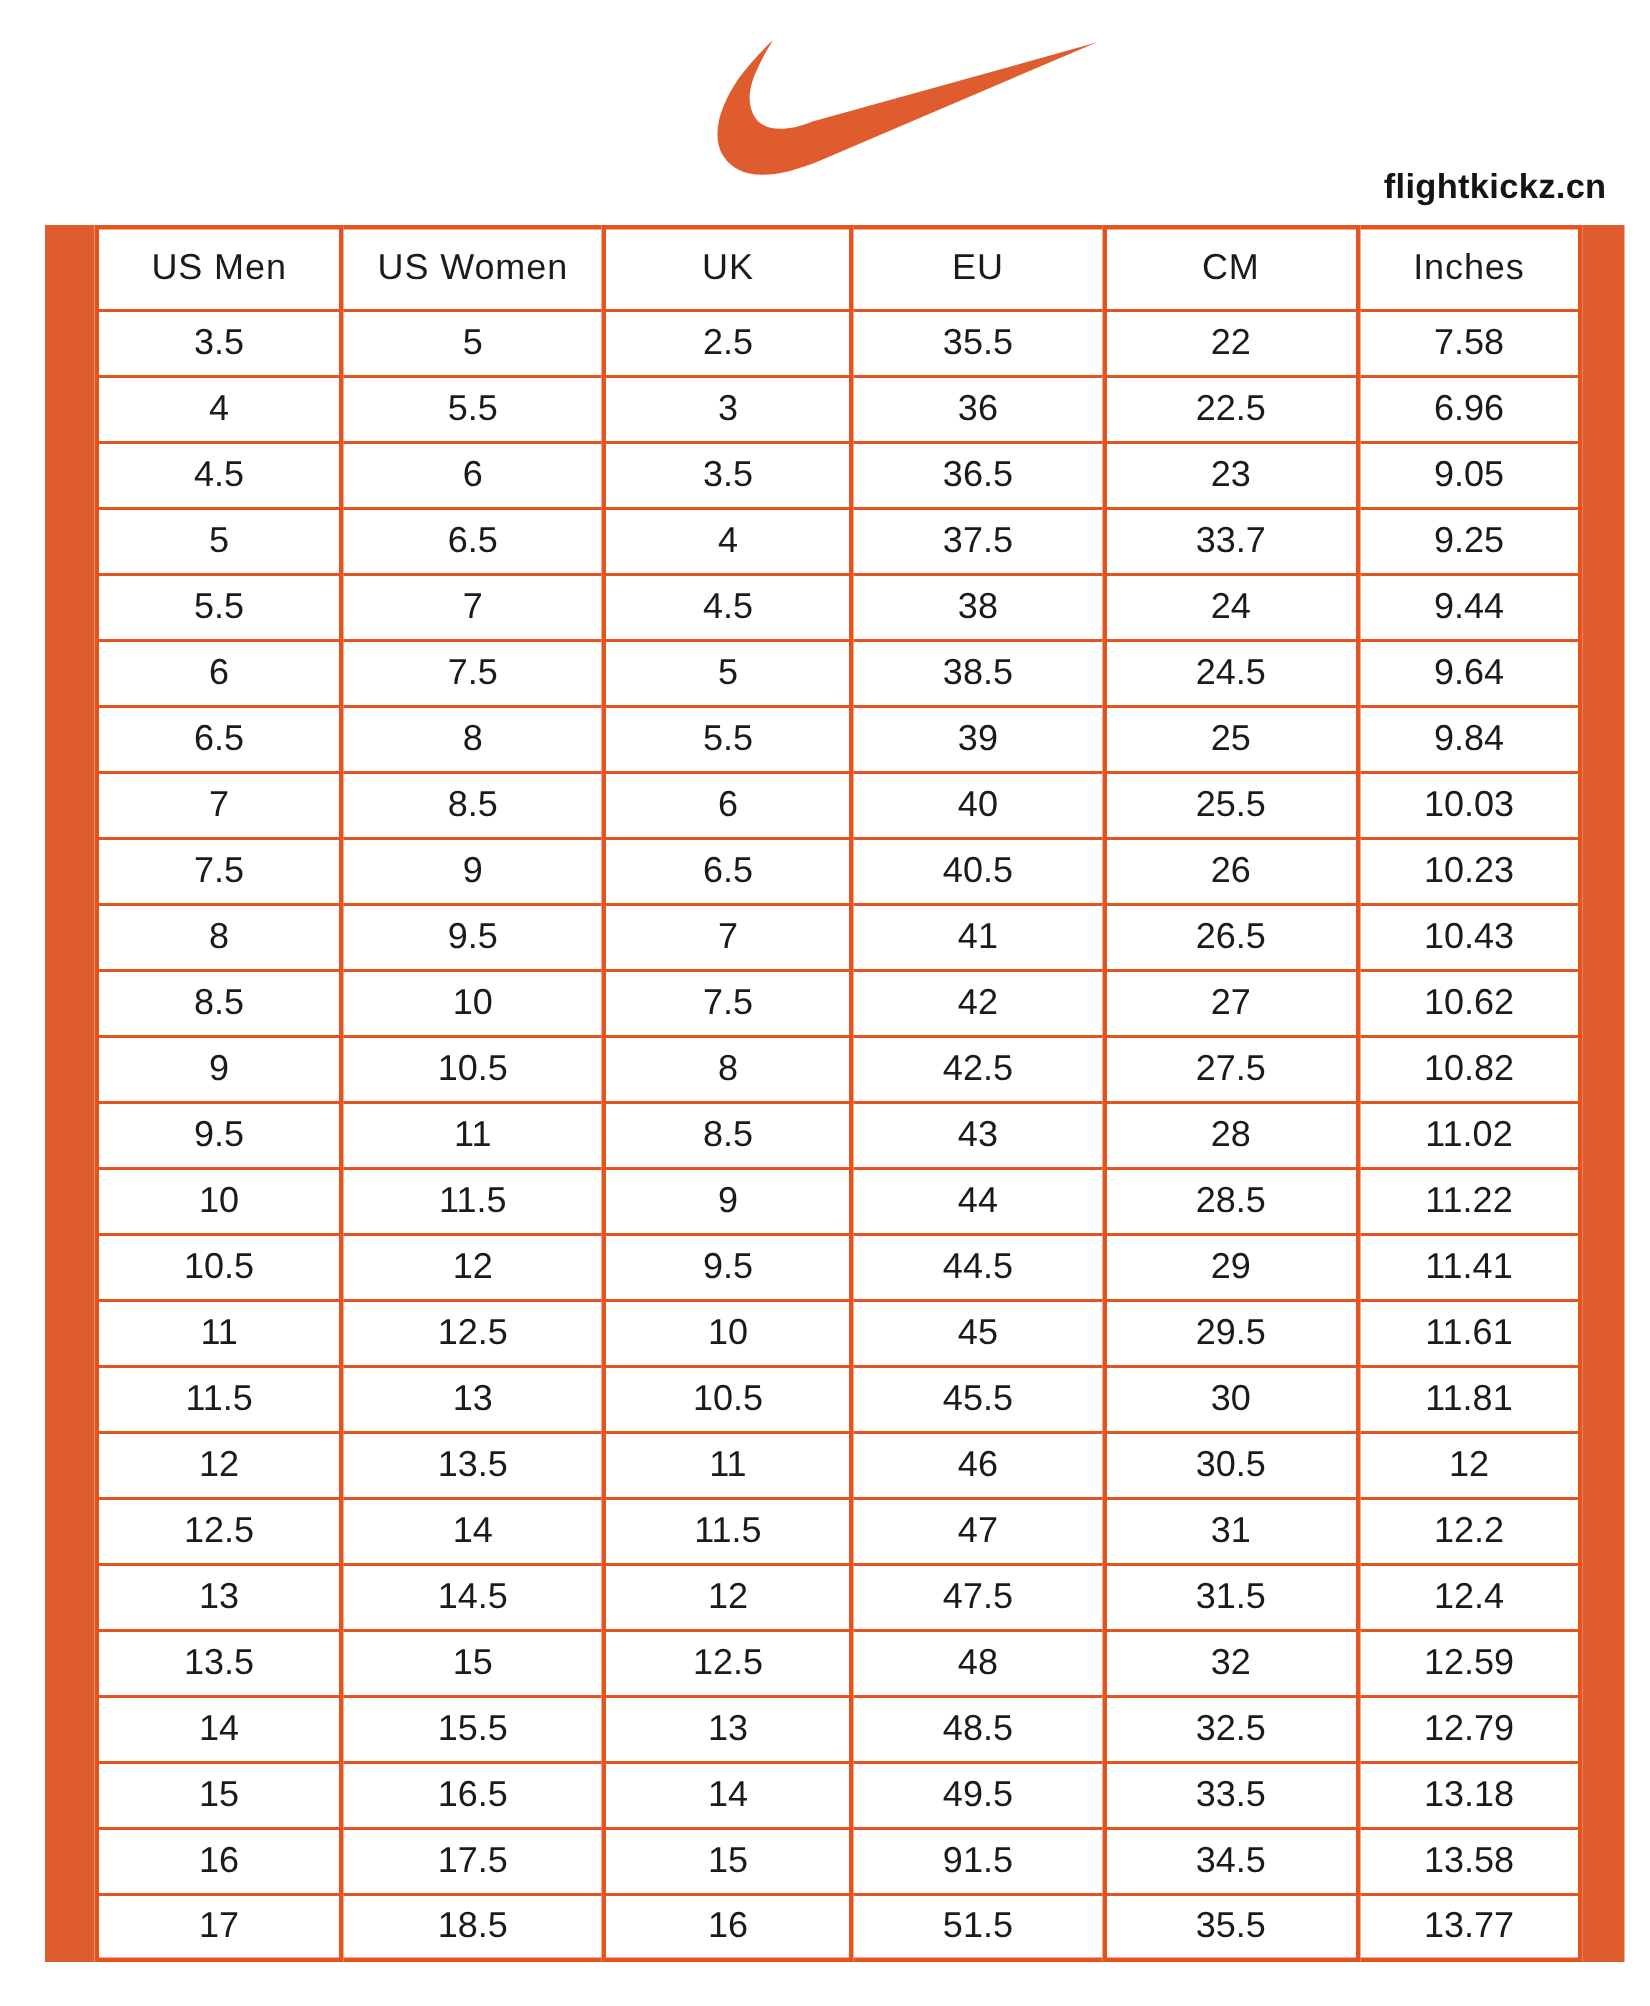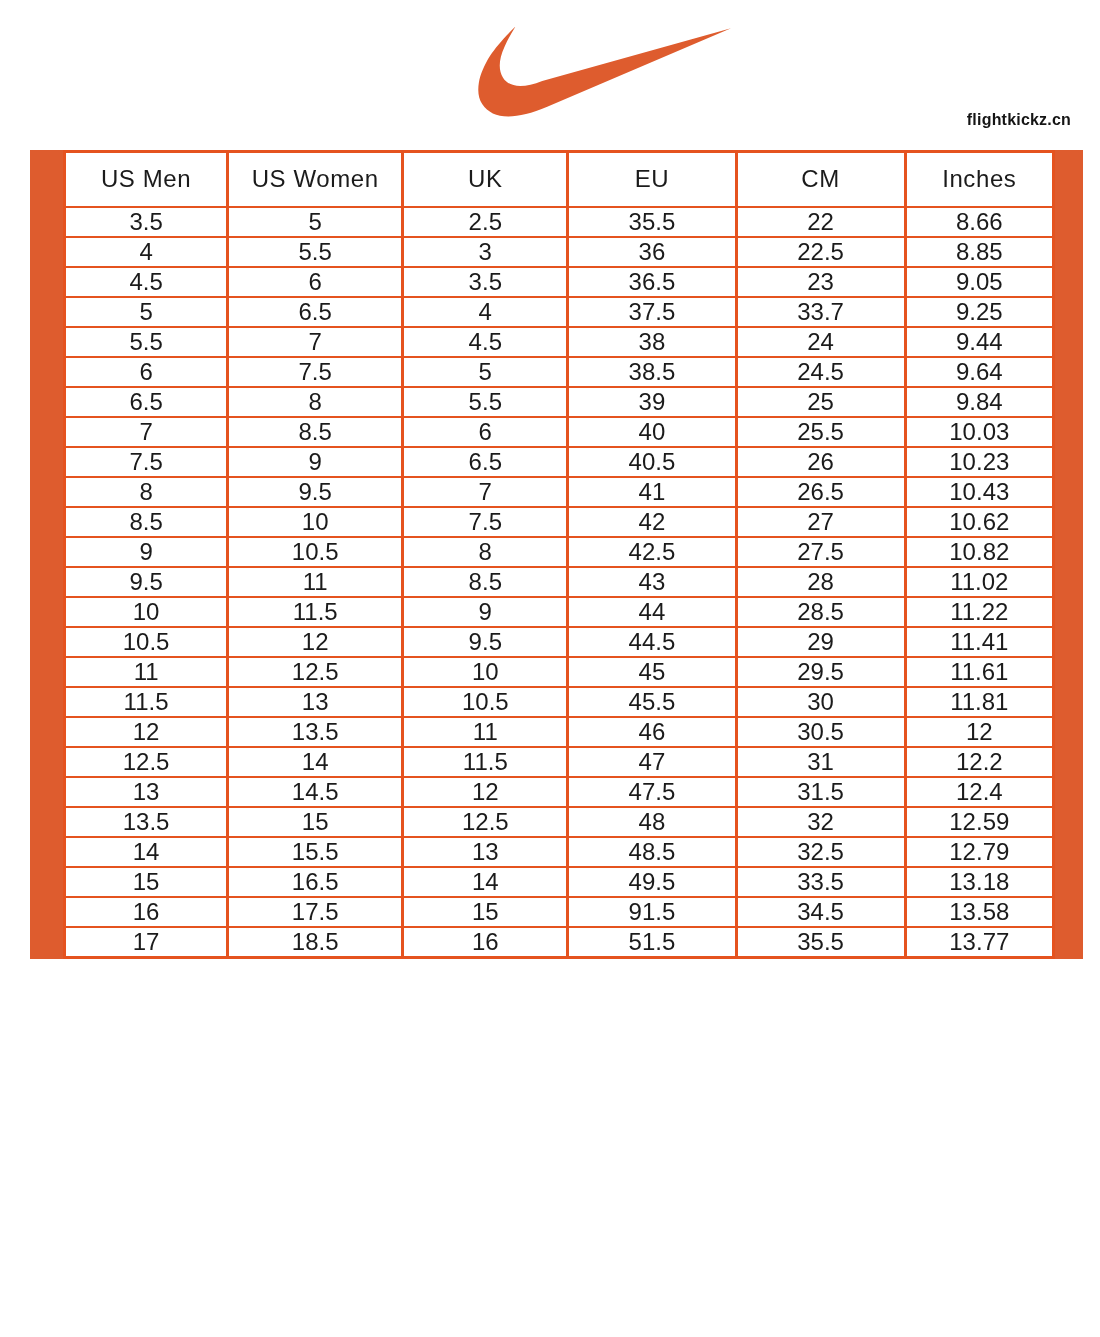--- a/index.html
+++ b/index.html
@@ -26,21 +26,21 @@
     top: 27px;
     width: 278px;
     height: 90px;
     color: var(--accent);
   }
   .swoosh svg { width: 100%; height: 100%; display: block; }
   .watermark {
     position: absolute;
     right: 29px;
     top: 111px;
-    font-size: 16px;
+    font-size: 23px;
     font-weight: 600;
     letter-spacing: 0.2px;
     color: #151515;
   }
   .table-band {
     display: flex;
     align-items: stretch;
     margin: 0 17px 0 30px; 
   }
   .accent-bar-left  { width: 33px; background: var(--accent); flex: 0 0 auto; }
@@ -57,21 +57,21 @@
     border: 3px solid var(--border);
     border-top-width: 2px;
     border-bottom-width: 2px;
     text-align: center;
     vertical-align: middle;
     font-size: 24px;
     color: #1b1b1b;
     padding: 0;
   }
   table.size-chart thead tr { height: 55px; padding-left: 32px; }
-  table.size-chart tbody tr { height: 30px; }
+  table.size-chart tbody tr { height: 44px; }
   table.size-chart th {
     font-weight: 400;
     letter-spacing: 0.6px;
   }
   
   col.c-usmen   { width: 16.5%; }
   col.c-uswomen { width: 17.7%; }
   col.c-uk      { width: 16.7%; }
   col.c-eu      { width: 17.0%; }
   col.c-cm      { width: 17.1%; }
@@ -116,29 +116,29 @@
           <th>Inches</th>
         </tr>
     </thead>
     <tbody id="table-body">
         <tr>
           <td>3.5</td>
           <td>5</td>
           <td>2.5</td>
           <td>35.5</td>
           <td>22</td>
-          <td>8.66</td>
+          <td>7.58</td>
         </tr>
         <tr>
           <td>4</td>
           <td>5.5</td>
           <td>3</td>
           <td>36</td>
           <td>22.5</td>
-          <td>8.85</td>
+          <td>6.96</td>
         </tr>
         <tr>
           <td>4.5</td>
           <td>6</td>
           <td>3.5</td>
           <td>36.5</td>
           <td>23</td>
           <td>9.05</td>
         </tr>
         <tr>

